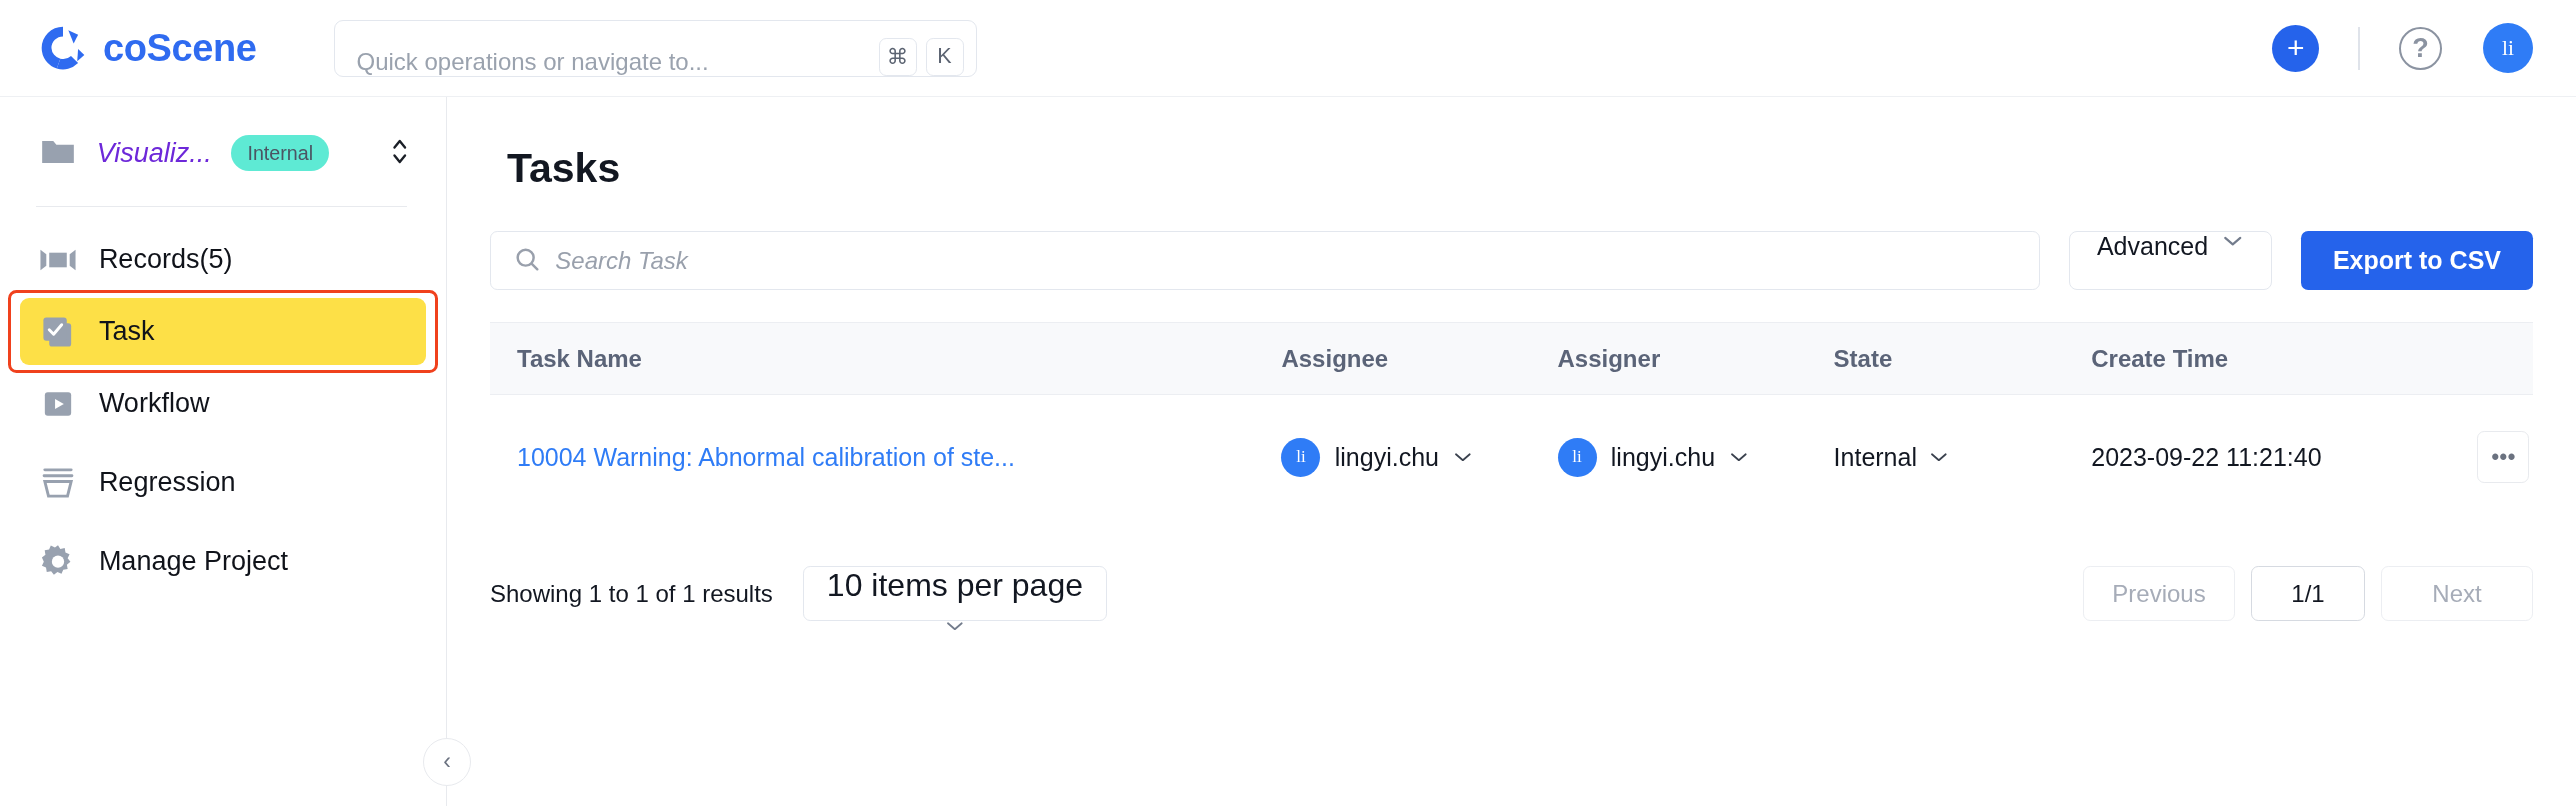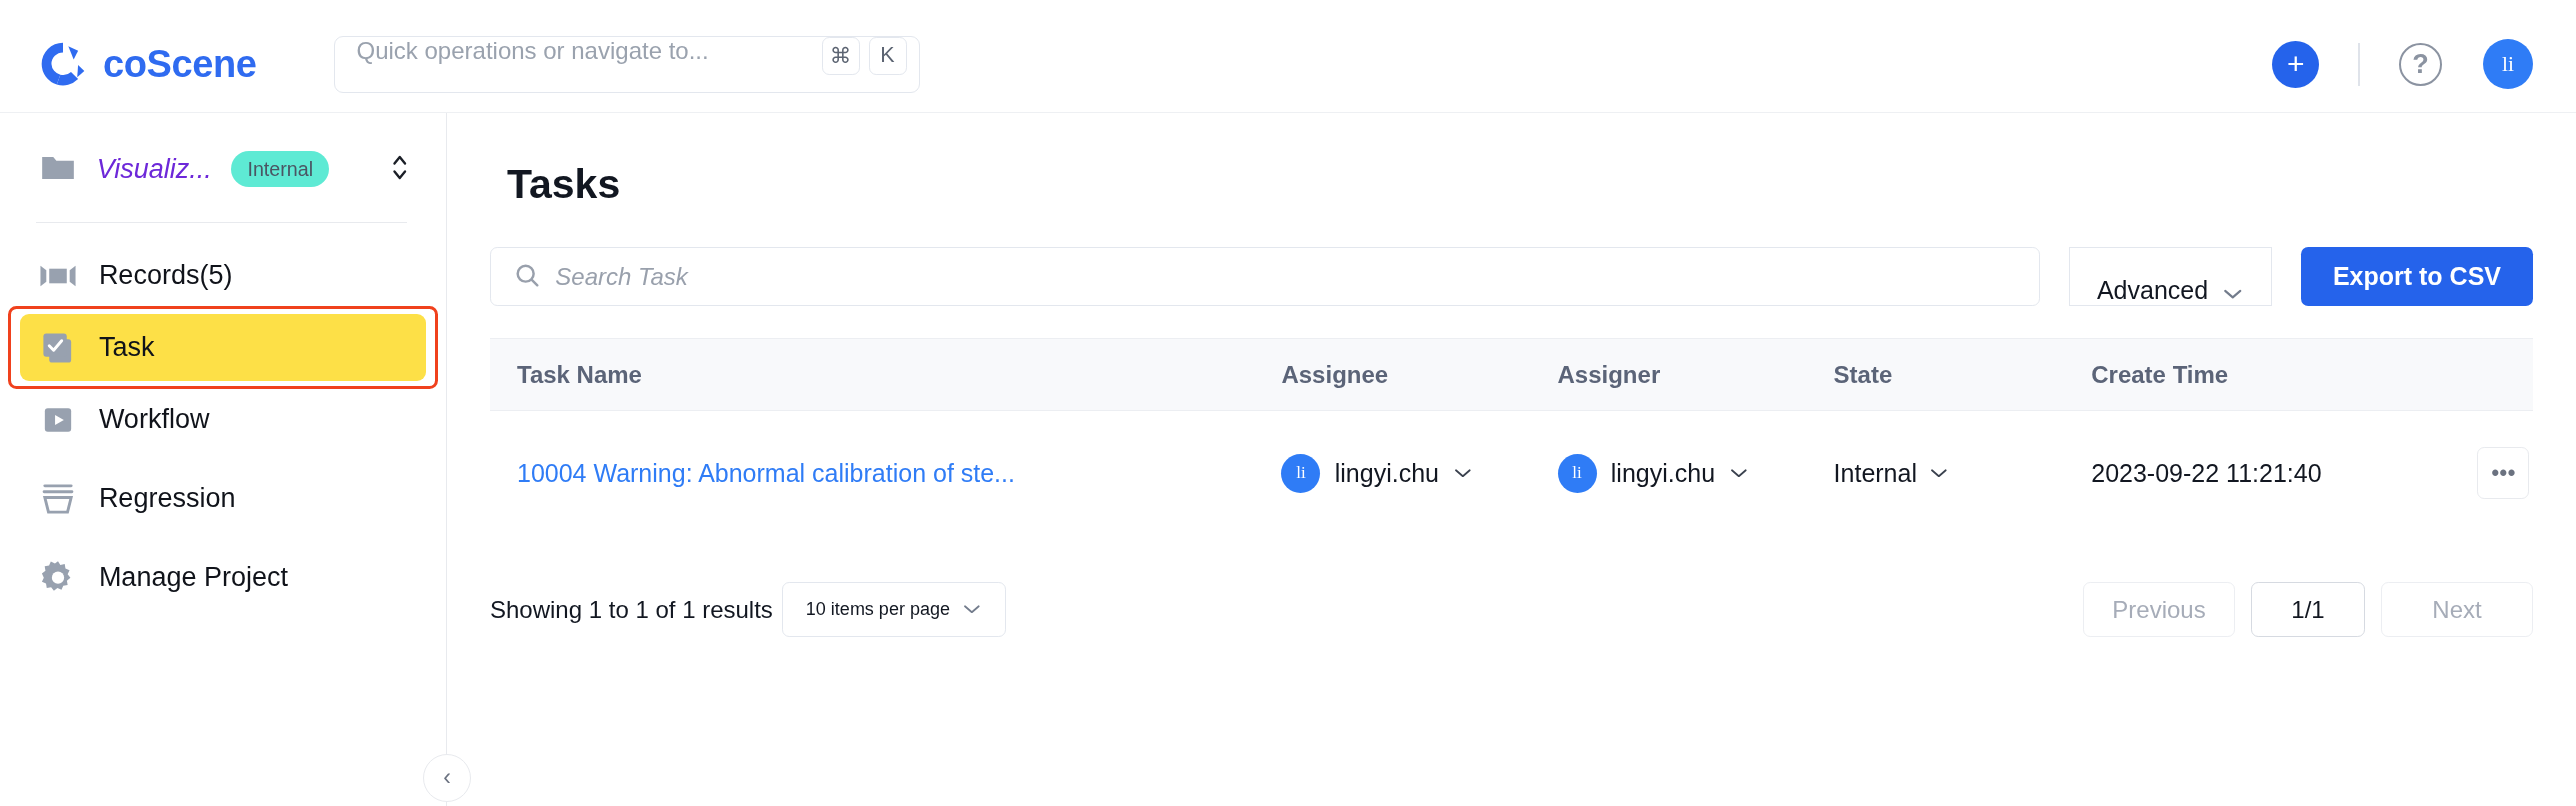--- a/index.html
+++ b/index.html
@@ -11,32 +11,31 @@
   }
 
   
   .header {
     height: 97px;
     display: flex;
     align-items: center;
     padding: 0 43px 0 39px;
     border-bottom: 0.9px solid #eef0f3;
     position: relative;
-    margin-top: 16px;
   }
   .brand { display: flex; align-items: center; gap: 16px; width: 295px; flex: none; }
   .brand-mark { width: 48px; height: 48px; flex: none; }
   .brand-name {
     font-size: 38px; font-weight: 700; color: #2f6bf0; letter-spacing: -0.4px;
   }
 
   .omnibox {
-    width: 586px; height: 57px; flex: none;
+    width: 643px; height: 57px; flex: none;
     border: 0.9px solid #e3e7ee; border-radius: 9px;
-    display: flex; align-items: flex-start;
+    display: flex; align-items: flex-end;
     padding: 0 12.5px 0 21.5px;
     background: #fff;
   }
   .omnibox-ph { flex: 1; font-size: 24px; color: #9aa2ae; }
   .kbd-group { display: flex; gap: 9px; }
   .kbd {
     min-width: 38px; height: 38px; padding: 0 7.2px;
     border: 0.9px solid #e3e7ee; border-radius: 7.2px;
     display: flex; align-items: center; justify-content: center;
     font-size: 21.5px; color: #5c6472; background: #fff;
@@ -122,22 +121,22 @@
   .toolbar { display: flex; align-items: center; gap: 29px; margin-bottom: 32px; }
   .search-box {
     flex: 1; height: 59px;
     border: 0.9px solid #e3e7ee; border-radius: 7.2px;
     display: flex; align-items: center; gap: 14.3px; padding: 0 23px; font-style: italic;
   }
   .search-ph { font-size: 24px; color: #99a0ac; }
 
   .btn-advanced {
     height: 59px; padding: 0 27px;
-    border: 0.9px solid #e3e7ee; border-radius: 0; background: #fff;
-    display: flex; align-items: flex-end; gap: 14.3px;
+    border: 0.9px solid #e3e7ee; border-radius: 8px; background: #fff;
+    display: flex; align-items: flex-start; gap: 14.3px;
     font-size: 25px; color: #121721; cursor: pointer;
     font-family: "Liberation Sans", sans-serif;
   }
   .btn-export {
     height: 59px; padding: 0 32px;
     background: #2563eb; border: none; border-radius: 7.2px; color: #fff;
     font-size: 25px; font-weight: 700; cursor: pointer;
     font-family: "Liberation Sans", sans-serif;
   }
 
@@ -165,25 +164,26 @@
     width: 52px; height: 52px; border: 0.9px solid #e8eaee; border-radius: 7.2px;
     background: #fff; color: #6b7280; font-size: 23px; cursor: pointer;
     display: flex; align-items: center; justify-content: center; line-height: 0;
   }
   .row-end { display: flex; justify-content: flex-end; padding-right: 3.6px; }
 
   
   .pagination { display: flex; align-items: center; margin-top: 47px; }
   .showing { font-size: 24px; color: #121721; }
   .per-page {
-    margin-left: 9px; height: 55px; padding: 0 23px;
+    margin-left: 30px; height: 55px; padding: 0 23px;
     border: 0.9px solid #e3e7ee; border-radius: 7.2px; background: #fff;
     display: flex; align-items: center; gap: 12.5px;
-    font-size: 18px; color: #121721; cursor: pointer;
+    font-size: 32px; color: #121721; cursor: pointer;
     font-family: "Liberation Sans", sans-serif;
+    flex-direction: column;
   }
   .pager { margin-left: auto; display: flex; gap: 16px; }
   .pg-btn {
     min-width: 152px; height: 55px; padding: 0 23px;
     border: 0.9px solid #eceef2; border-radius: 7.2px; background: #fff;
     font-size: 24px; color: #a6acb8; cursor: pointer;
     display: flex; align-items: center; justify-content: center;
     font-family: "Liberation Sans", sans-serif;
   }
   .pg-btn.current { color: #121721; border-color: #d6dae1; min-width: 114px; }

